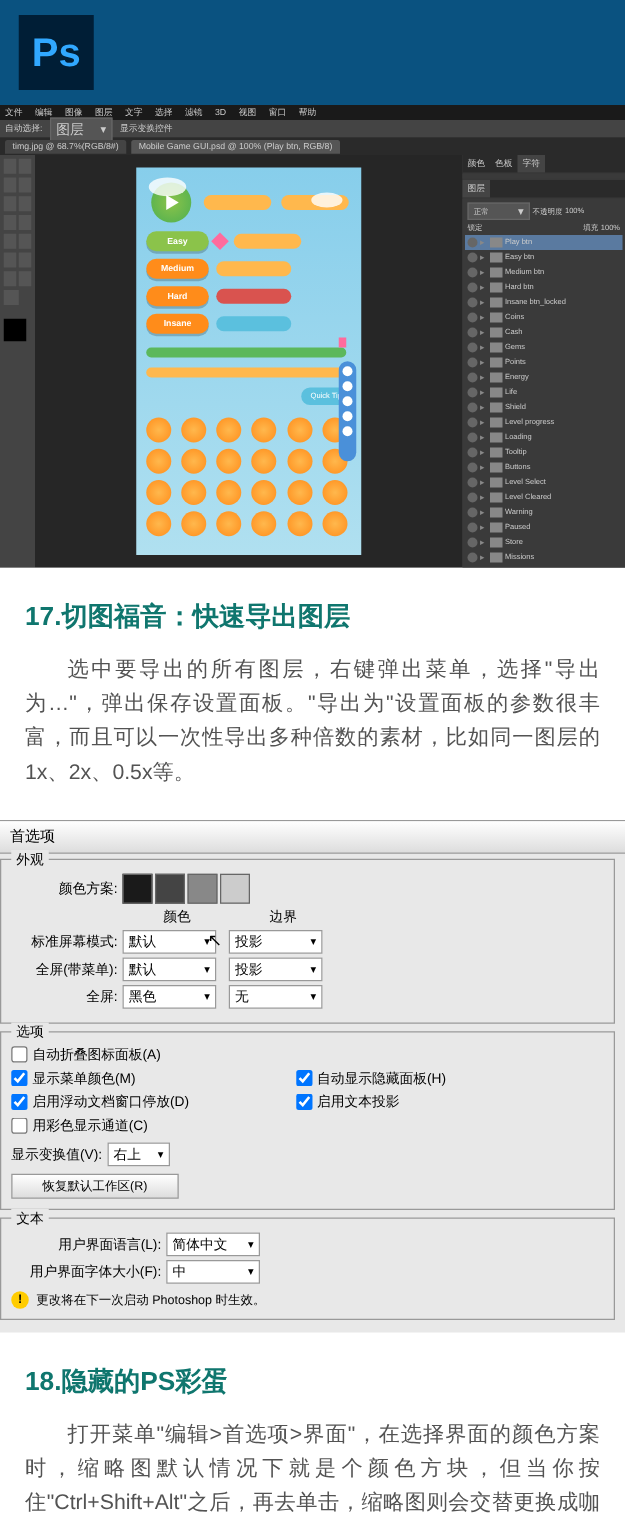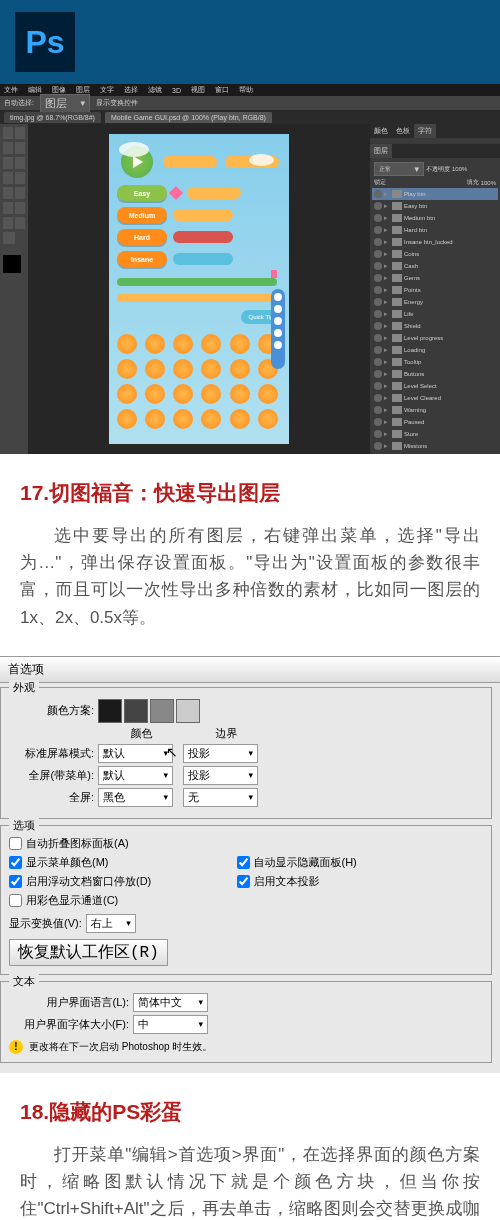--- a/index.html
+++ b/index.html
@@ -44,21 +44,21 @@
 .panel-row { display: flex; align-items: center; padding: 1px 2px; gap: 2px; }
 .panel-section { background: #3a3a3a; padding: 2px; margin: 1px 0; }
 .layer-item { display: flex; align-items: center; padding: 1px 2px; height: 12px; gap: 2px; }
 .eye { width: 8px; height: 8px; background: #666; border-radius: 50%; }
 .layer-arrow { width: 6px; color: #888; }
 .layer-folder { width: 10px; height: 8px; background: #888; }
 .layer-name { font-size: 6px; }
 
 
 .text-section { padding: 25px 20px; background: #fff; }
-.tip-title { font-size: 21px; font-weight: bold; color: #b91c1c; margin-bottom: 15px; }
+.tip-title { font-size: 21px; font-weight: bold; color: #0f766e; margin-bottom: 15px; }
 .tip-body { font-size: 17px; color: #535353; line-height: 1.6; text-align: justify; }
 .tip-body.indent { text-indent: 2em; }
 
 
 .prefs { background: #e8e8e8; font-size: 11px; position: relative; border-top: 1px solid #999; }
 .prefs-title { background: linear-gradient(#fff, #ddd); padding: 4px 8px; font-size: 12px; border-bottom: 1px solid #999; }
 .prefs-body { display: flex; }
 .prefs-sidebar { width: 88px; background: #fff; border: 1px solid #999; margin: 4px; }
 .prefs-side-item { padding: 3px 6px; font-size: 11px; cursor: pointer; }
 .prefs-side-item.selected { background: #3399ff; color: #fff; }
@@ -74,21 +74,21 @@
 .swatch.s4 { background: #ccc; }
 .cursor-img { position: absolute; left: 165px; top: 56px; font-size: 14px; }
 .dropdown { background: #fff; border: 1px solid #999; padding: 1px 4px; font-size: 11px; min-width: 50px; display: inline-flex; align-items: center; justify-content: space-between; }
 .dropdown::after { content: '▾'; margin-left: 4px; font-size: 9px; }
 .col-headers { display: flex; margin-left: 90px; font-size: 11px; }
 .col-h { width: 85px; text-align: center; }
 .check-row { display: flex; align-items: center; margin: 2px 0; font-size: 11px; }
 .check-row input { margin-right: 4px; }
 .check-grid { display: flex; flex-wrap: wrap; }
 .check-grid .check-row { width: 48%; }
-.btn { background: linear-gradient(#fff, #ddd); border: 1px solid #999; padding: 2px 8px; font-size: 16px; cursor: pointer; font-family: Liberation Mono, monospace; }
+.btn { background: linear-gradient(#fff, #ddd); border: 1px solid #999; padding: 2px 24px; font-size: 10px; cursor: pointer; }
 .info-row { display: flex; align-items: center; margin-top: 6px; font-size: 10px; }
 .info-icon { width: 14px; height: 14px; background: #ffcc00; border-radius: 50%; display: flex; align-items: center; justify-content: center; font-weight: bold; margin-right: 6px; }
 </style>
 </head>
 <body>
 
 <div class="header">
   <div class="ps-logo">Ps</div>
 </div>
 

